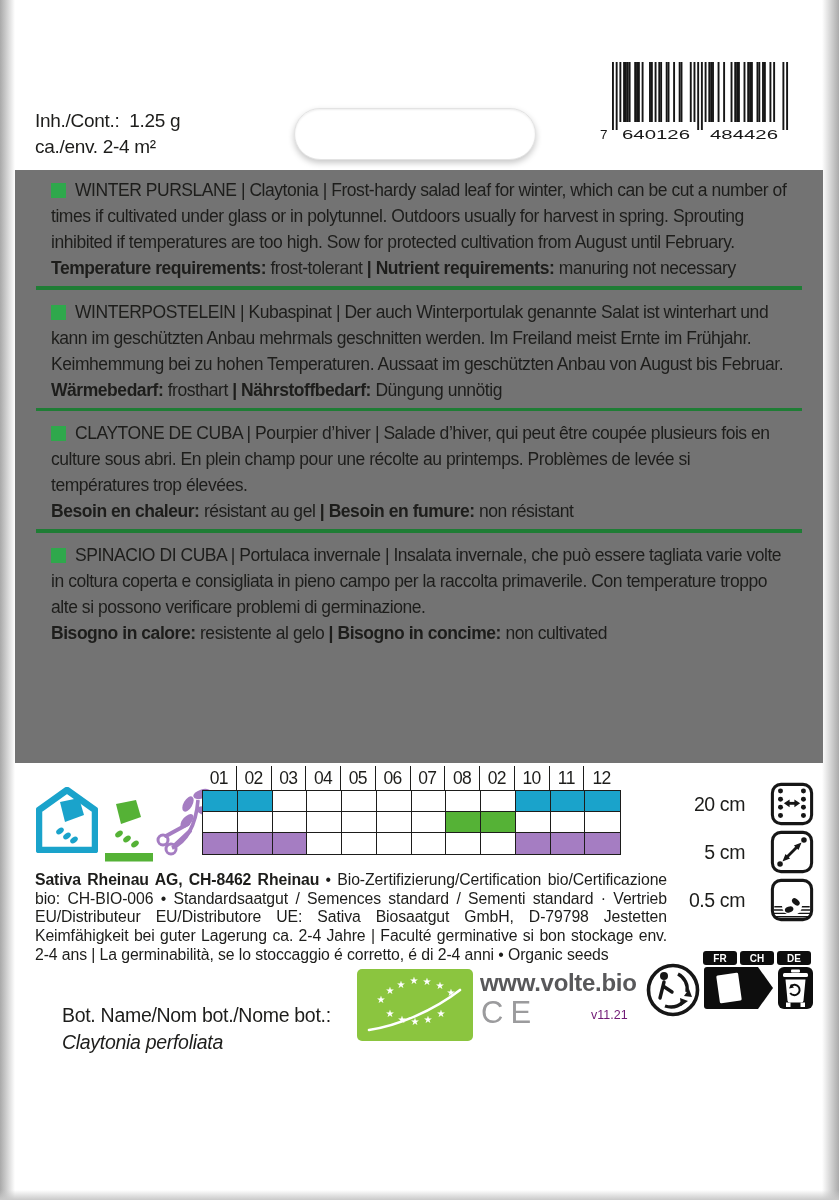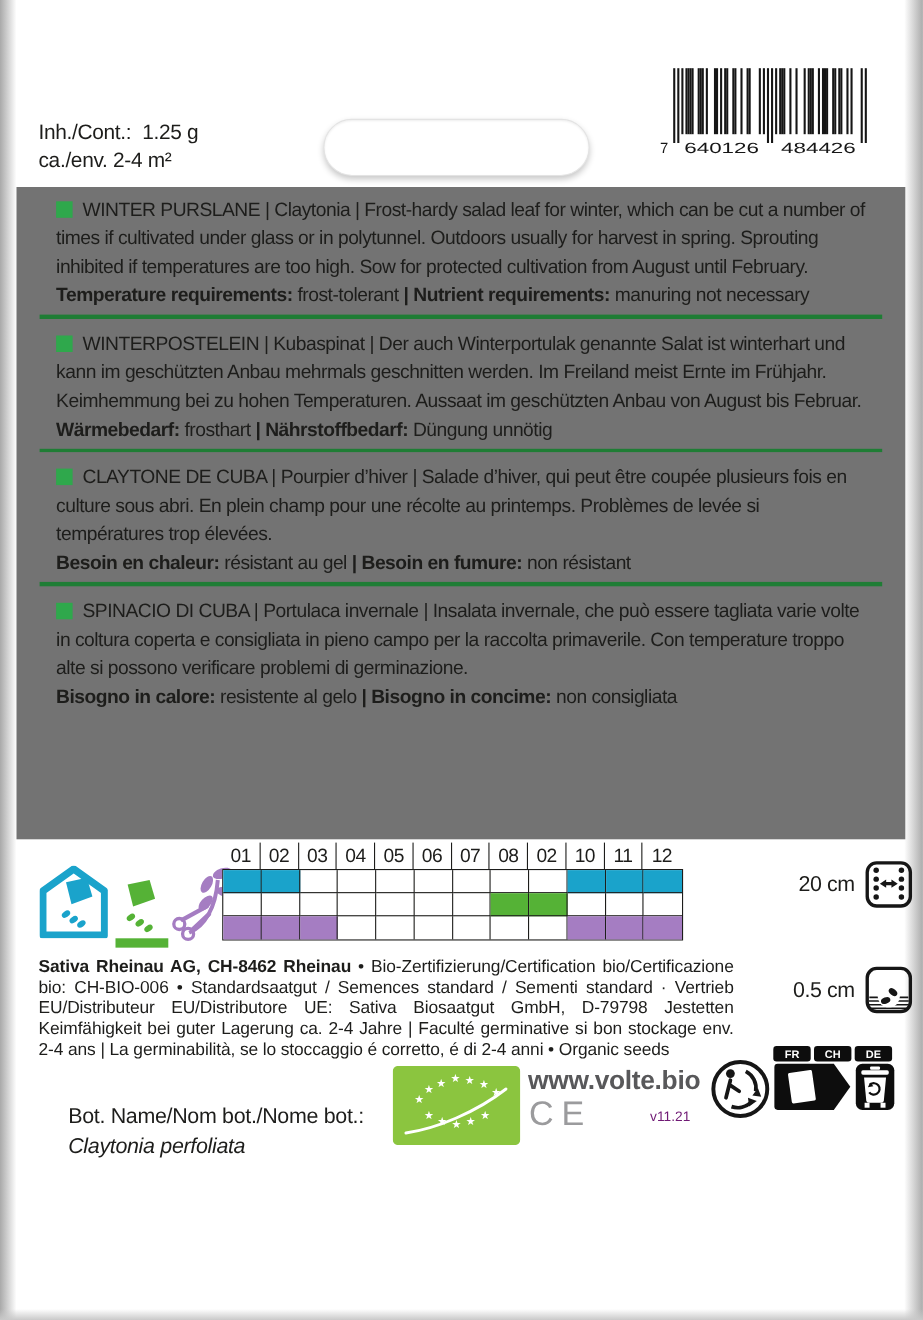--- a/index.html
+++ b/index.html
@@ -36,21 +36,21 @@
   .cal-month:last-child{border-right:none;}
   .cal-grid{position:absolute;left:202px;top:790px;width:417px;height:63px;
     display:grid;grid-template-columns:repeat(12,1fr);grid-template-rows:repeat(3,1fr);
     border:1.9px solid #1d1d1b;background:#fff;}
   .cal-cell{border-right:1.6px solid #1d1d1b;border-bottom:1.6px solid #1d1d1b;}
   .cal-cell:nth-child(12n){border-right:none;}
   .cal-cell:nth-child(n+25){border-bottom:none;}
   .cal-icon{position:absolute;}
 
   
-  .meas-row{position:absolute;left:700px;width:130px;display:flex;align-items:center;justify-content:flex-end;gap:9px;text-align:right;}
+  .meas-row{position:absolute;left:684px;width:130px;display:flex;align-items:center;justify-content:flex-end;gap:25px;text-align:right;}
   .meas-label{font-size:19.5px;letter-spacing:-0.4px;white-space:nowrap;}
 
   
   .company-info{position:absolute;left:35px;top:855px;width:632px;
     font-size:15.8px;line-height:18.8px;letter-spacing:-0.1px;text-align:justify;}
   .company-info b{font-weight:bold;}
 
   
   .bot-name{position:absolute;left:62px;top:1002px;font-size:19.5px;line-height:27px;letter-spacing:-0.3px;}
   .bot-name .latin{font-style:italic;}
@@ -140,21 +140,21 @@
       <p class="req"><b>Wärmebedarf:</b><span> frosthart </span><b>| Nährstoffbedarf:</b><span> Düngung unnötig</span></p>
     </div>
     <div class="rule" style="background: rgb(31, 125, 53);"></div>
     <div class="lang-block">
       <p class="body"><span class="bullet" style="background: rgb(47, 168, 76);"></span><span>CLAYTONE DE CUBA | Pourpier d’hiver | Salade d’hiver, qui peut être coupée plusieurs fois en culture sous abri. En plein champ pour une récolte au printemps. Problèmes de levée si températures trop élevées.</span></p>
       <p class="req"><b>Besoin en chaleur:</b><span> résistant au gel </span><b>| Besoin en fumure:</b><span> non résistant</span></p>
     </div>
     <div class="rule" style="background: rgb(31, 125, 53);"></div>
     <div class="lang-block">
       <p class="body"><span class="bullet" style="background: rgb(47, 168, 76);"></span><span>SPINACIO DI CUBA | Portulaca invernale | Insalata invernale, che può essere tagliata varie volte in coltura coperta e consigliata in pieno campo per la raccolta primaverile. Con temperature troppo alte si possono verificare problemi di germinazione.</span></p>
-      <p class="req"><b>Bisogno in calore:</b><span> resistente al gelo </span><b>| Bisogno in concime:</b><span> non consigliata</span></p>
+      <p class="req"><b>Bisogno in calore:</b><span> resistente al gelo </span><b>| Bisogno in concime:</b><span> non cultivated</span></p>
     </div>
   </div>
 
   <svg class="cal-icon" style="left:36px;top:787px;" width="62" height="66" viewBox="0 0 62 66">
     <path d="M31,3 L59,23 V63 H3 V23 Z" fill="none" stroke="#1aa3cb" stroke-width="6.5" stroke-linejoin="round"></path>
     <path d="M24,15 L43,11 L48,28 L29,35 Z" fill="#1aa3cb"></path>
     <ellipse cx="24" cy="44" rx="4.2" ry="2.7" fill="#1aa3cb" transform="rotate(-35 24 44)"></ellipse>
     <ellipse cx="31" cy="49" rx="4.2" ry="2.7" fill="#1aa3cb" transform="rotate(-35 31 49)"></ellipse>
     <ellipse cx="38" cy="53" rx="4.2" ry="2.7" fill="#1aa3cb" transform="rotate(-35 38 53)"></ellipse>
   </svg>
@@ -240,20 +240,30 @@
           <circle cx="11" cy="35" r="2.6"></circle>
         <circle cx="35" cy="9.5" r="2.6"></circle>
           <circle cx="35" cy="18" r="2.6"></circle>
           <circle cx="35" cy="26.5" r="2.6"></circle>
           <circle cx="35" cy="35" r="2.6"></circle>
       </g>
       <line x1="18" y1="22.3" x2="28" y2="22.3" stroke="#161616" stroke-width="3"></line>
       <path d="M19,22.3 l0,0 M14.5,22.3 l6,-4 v8 Z M31.5,22.3 l-6,-4 v8 Z" fill="#161616"></path>
     </svg>
   </div>
+  <div class="meas-row" style="top:830px;">
+    <span class="meas-label">5 cm</span>
+    <svg width="44" height="44" viewBox="0 0 46 46">
+      <rect x="2.5" y="2.5" width="41" height="41" rx="9" fill="none" stroke="#161616" stroke-width="3.2"></rect>
+      <circle cx="10.5" cy="35.5" r="2.9" fill="#161616"></circle>
+        <circle cx="35.5" cy="10.5" r="2.9" fill="#161616"></circle>
+      <line x1="16.5" y1="29.5" x2="29.5" y2="16.5" stroke="#161616" stroke-width="3"></line>
+      <path d="M13,33 l3.2,-8 l4.8,4.8 Z M33,13 l-8,3.2 l4.8,4.8 Z" fill="#161616"></path>
+    </svg>
+  </div>
   <div class="meas-row" style="top:878px;">
     <span class="meas-label">0.5 cm</span>
     <svg width="44" height="44" viewBox="0 0 46 46">
       <g stroke="#161616" stroke-width="1.5">
         <line x1="4.5" y1="30" x2="41.5" y2="30"></line>
           <line x1="4" y1="33.5" x2="42" y2="33.5"></line>
         <line x1="4" y1="37" x2="42" y2="37"></line>
           <line x1="4.5" y1="40.5" x2="41.5" y2="40.5"></line>
       </g>
       <circle cx="23" cy="29" r="10.5" fill="#ffffff"></circle>

